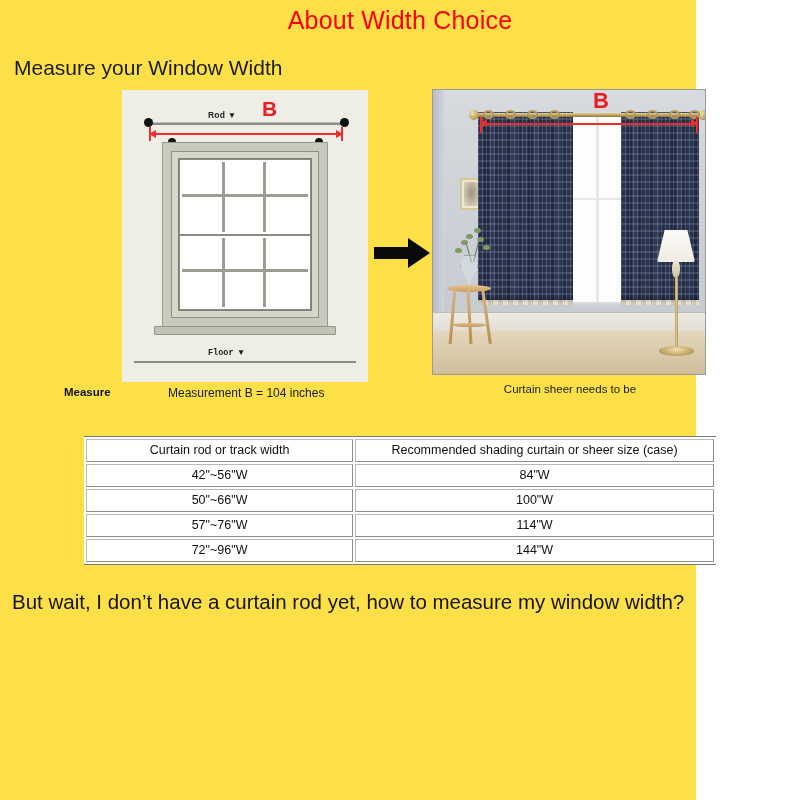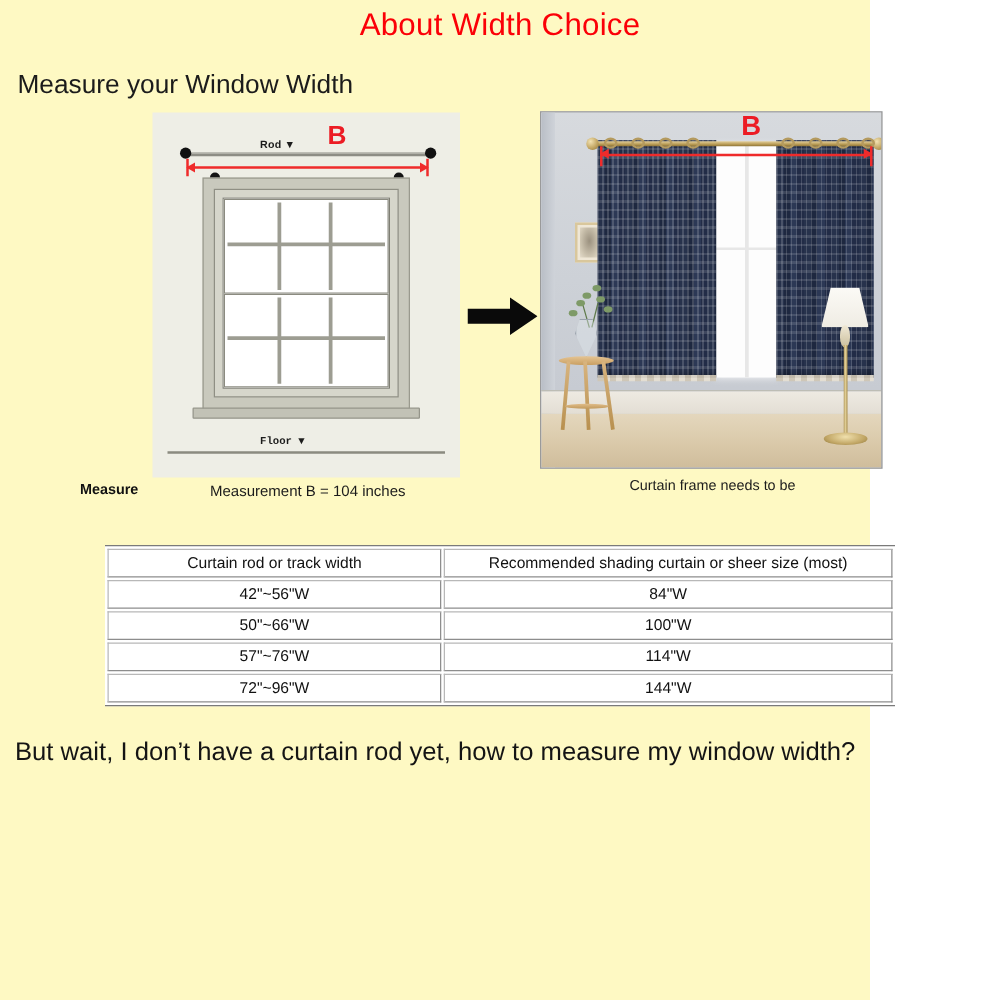--- a/index.html
+++ b/index.html
@@ -6,21 +6,21 @@
   html, body {
     margin: 0; padding: 0;
     width: 800px; height: 800px;
     background: #ffffff;
     font-family: "Liberation Sans", sans-serif;
     overflow: hidden;
   }
   #page {
     position: relative;
     width: 696px; height: 800px;
-    background: #fef9c3;
+    background: #fde047;
     padding-left: 28px;
   }
 
   
   #title {
     position: absolute;
     top: 6px; left: 0; width: 800px;
     text-align: center;
     color: #fb0007;
     font-size: 25px;
@@ -575,28 +575,28 @@
     <div class="lamp-shade"></div>
     <div class="lamp-neck"></div>
     <div class="lamp-pole"></div>
     <div class="lamp-base"></div>
   </div>
 
   <div id="example-label">Measure</div>
   <div id="example-value">Measurement B = 104 inches</div>
 
   <div id="photo-caption">
-    <div>Curtain frame needs to be</div>
+    <div>Curtain sheer needs to be</div>
   </div>
 
   <table id="size-table">
     <thead>
       <tr>
         <th class="col1">Curtain rod or track width</th>
-        <th class="col2">Recommended shading curtain or sheer size (most)</th>
+        <th class="col2">Recommended shading curtain or sheer size (case)</th>
       </tr>
     </thead>
     <tbody>
       <tr>
         <td class="col1">42"~56"W</td>
         <td class="col2">84"W</td>
       </tr>
       <tr>
         <td class="col1">50"~66"W</td>
         <td class="col2">100"W</td>

